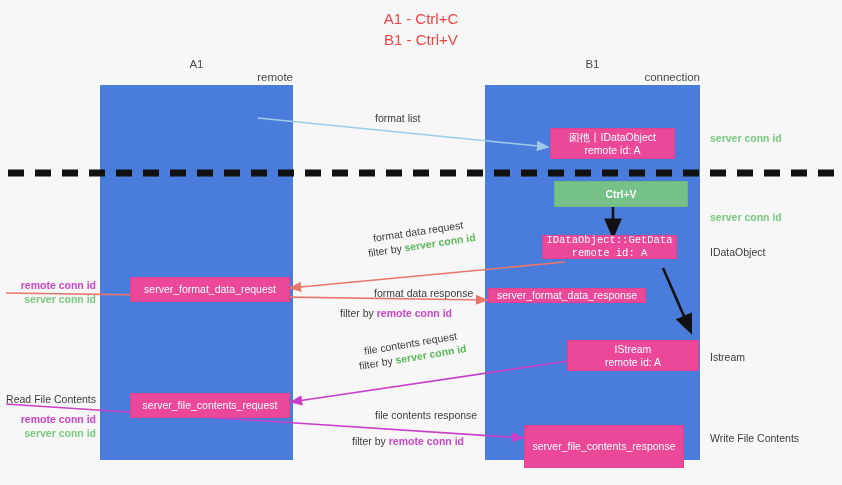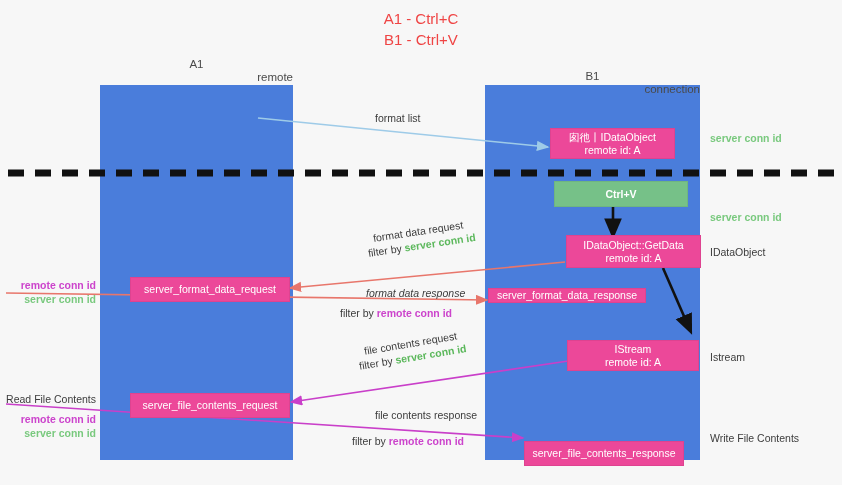--- a/index.html
+++ b/index.html
@@ -91,36 +91,36 @@
 
   <div class="abs title">
     <div>A1 - Ctrl+C</div>
     <div>B1 - Ctrl+V</div>
   </div>
 
   <div class="abs lane-head" style="left:100px;top:58px;width:193px;">
     <span>A1</span>
     <span class="l2">remote</span>
   </div>
-  <div class="abs lane-head" style="left:485px;top:58px;width:215px;margin-top:12px;">
+  <div class="abs lane-head" style="left:485px;top:58px;width:215px;">
     <span>B1</span>
     <span class="l2">connection</span>
   </div>
 
 
   <div class="abs box orange" style="left:550px;top:128px;width:125px;height:31px;">
     <span>囱彵丨IDataObject</span>
     <span>remote id: A</span>
   </div>
 
   <div class="abs box green" style="left:554px;top:181px;width:134px;height:26px;font-weight:bold;">
     <span>Ctrl+V</span>
   </div>
 
-  <div class="abs box orange" style="left:566px;top:235px;width:135px;height:33px;">
+  <div class="abs box orange" style="left:542px;top:235px;width:135px;height:24px;font-family:Liberation Mono, monospace;">
     <span>IDataObject::GetData</span>
     <span>remote id: A</span>
   </div>
 
   <div class="abs box orange" style="left:130px;top:277px;width:160px;height:25px;">
     <span>server_format_data_request</span>
   </div>
 
   <div class="abs box orange" style="left:488px;top:288px;width:158px;height:15px;">
     <span>server_format_data_response</span>
@@ -128,34 +128,34 @@
 
   <div class="abs box orange" style="left:567px;top:340px;width:132px;height:31px;">
     <span>IStream</span>
     <span>remote id: A</span>
   </div>
 
   <div class="abs box orange" style="left:130px;top:393px;width:160px;height:25px;">
     <span>server_file_contents_request</span>
   </div>
 
-  <div class="abs box orange" style="left:524px;top:425px;width:160px;height:25px;margin-top:16px;">
+  <div class="abs box orange" style="left:524px;top:425px;width:160px;height:43px;">
     <span>server_file_contents_response</span>
   </div>
 
   <div class="abs ann" style="left:375px;top:111px;">format list</div>
 
   <div class="abs" style="left:372px;top:231px;">
     <div class="ann rot-a">format data request</div>
     <div class="ann rot-a" style="position:absolute;left:-5px;top:15px;">
       <span>filter by </span><span class="green">server conn id</span>
     </div>
   </div>
 
-  <div class="abs ann" style="left:366px;top:286px;font-style:italic;">format data response</div>
+  <div class="abs ann" style="left:374px;top:286px;">format data response</div>
   <div class="abs ann" style="left:340px;top:306px;">
     <span>filter by </span><span class="mag">remote conn id</span>
   </div>
 
   <div class="abs" style="left:363px;top:344px;">
     <div class="ann rot-b">file contents request</div>
     <div class="ann rot-b" style="position:absolute;left:-5px;top:15px;">
       <span>filter by </span><span class="green">server conn id</span>
     </div>
   </div>

